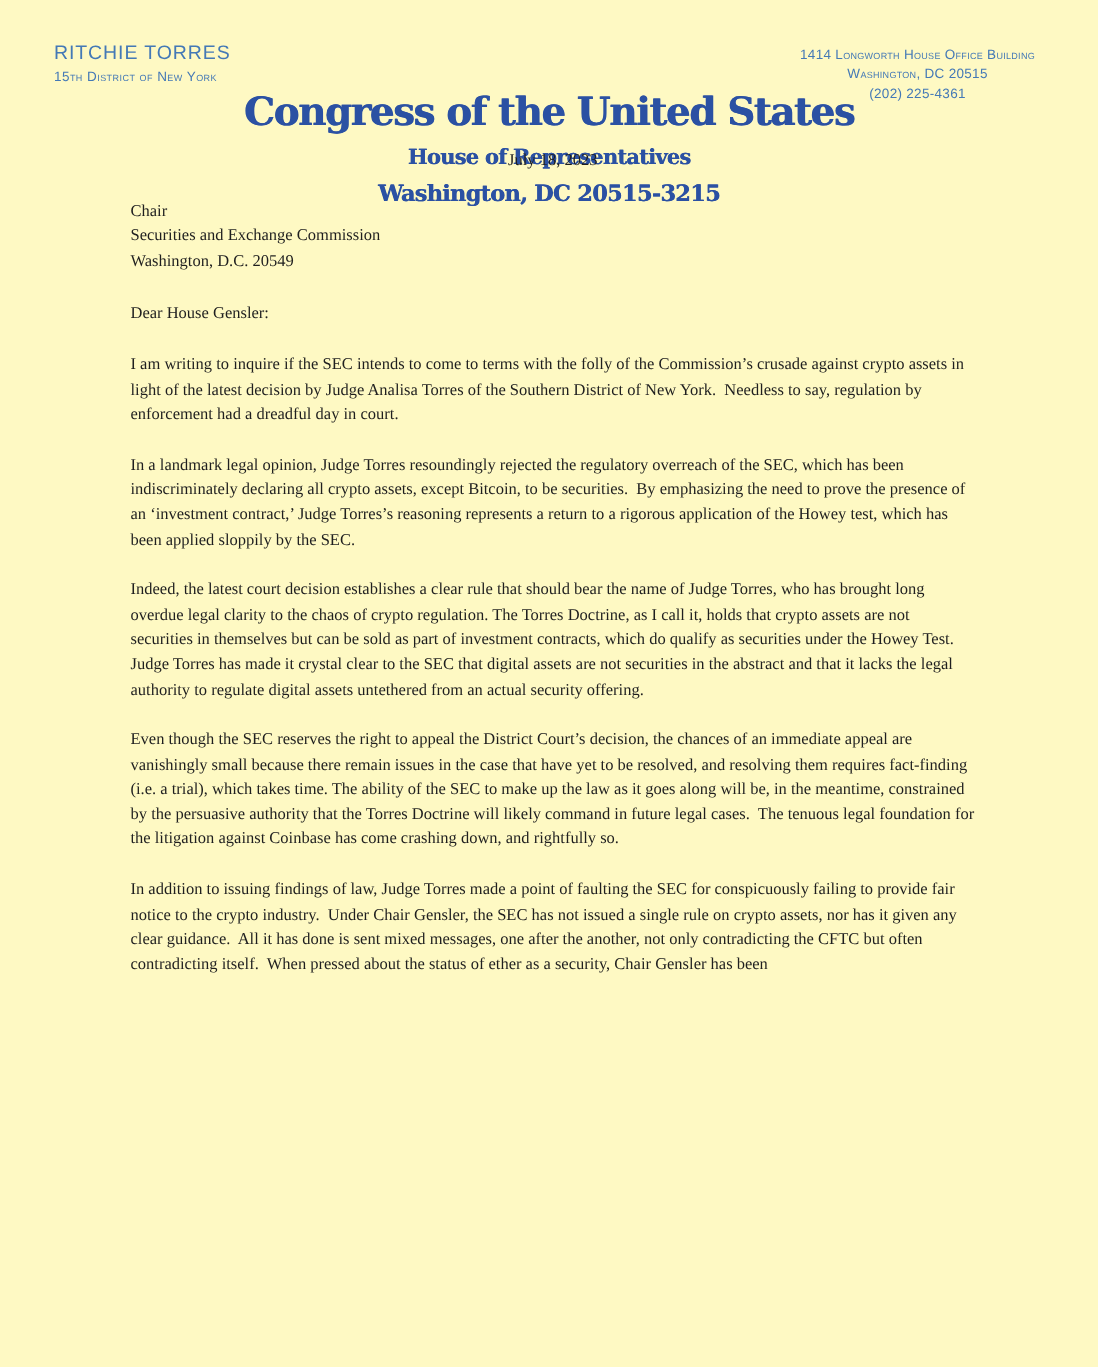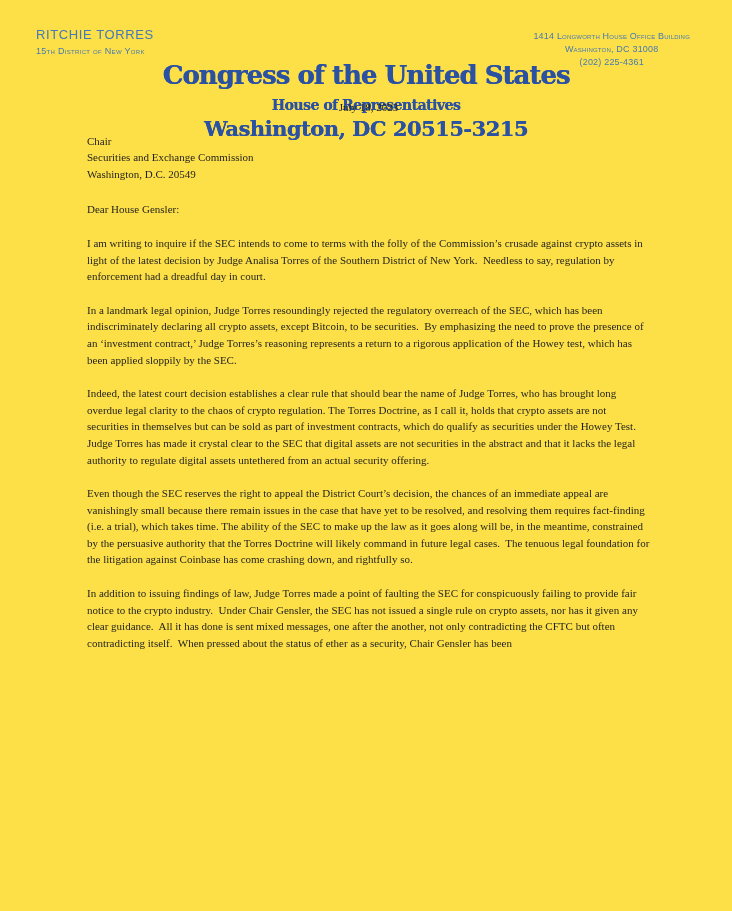--- a/index.html
+++ b/index.html
@@ -5,21 +5,21 @@
   :root{
     --header-blue:#4479b6;
     --title-blue:#2b51a3;
     --body-text:#1f1f1f;
   }
   html,body{margin:0;padding:0;background:#ffffff;}
   .page{
     position:relative;
     width:732px;
     height:911px;
-    background:#fde047;
+    background:#fef9c3;
     overflow:hidden;
     font-family:"Liberation Serif", serif;
     color:var(--body-text);
   }
   
   .lh-left{
     position:absolute; left:36px; top:27px;
     color:var(--header-blue);
     font-family:"Liberation Sans", sans-serif;
   }
@@ -44,21 +44,21 @@
   }
   .lh-title1{
     font-size:26px; letter-spacing:-1px; line-height:30px;
     text-shadow:.4px 0 0 currentColor;
   }
   .lh-title2{
     font-size:14px; letter-spacing:-.5px; line-height:20px; margin-top:5px;
     text-shadow:.3px 0 0 currentColor;
   }
   .lh-title3{
-    font-size:21px; letter-spacing:-.5px; line-height:20px; margin-top:4px;
+    font-size:15px; letter-spacing:-.5px; line-height:20px; margin-top:4px;
     text-shadow:.3px 0 0 currentColor;
   }
   
   .content{
     position:absolute; top:0; left:87px; right:82px;
     padding-top:99px;
     font-size:11px; line-height:16.6px;
   }
   .date-line{text-align:center; margin:0 0 17px 0;}
   .recipient p{margin:0;}
@@ -74,21 +74,21 @@
 
 <div class="page">
 
   <div class="lh-left">
     <div class="lh-member-name">RITCHIE TORRES</div>
     <div class="lh-district">15th District of New York</div>
   </div>
 
   <div class="lh-right">
     <div class="sc">1414 Longworth House Office Building</div>
-    <div class="sc">Washington, DC 31008</div>
+    <div class="sc">Washington, DC 20515</div>
     <div>(202) 225-4361</div>
   </div>
 
   <div class="lh-center">
     <div class="lh-title1">Congress of the United States</div>
     <div class="lh-title2">House of Representatives</div>
     <div class="lh-title3">Washington, DC 20515-3215</div>
   </div>
 
   <div class="content">

